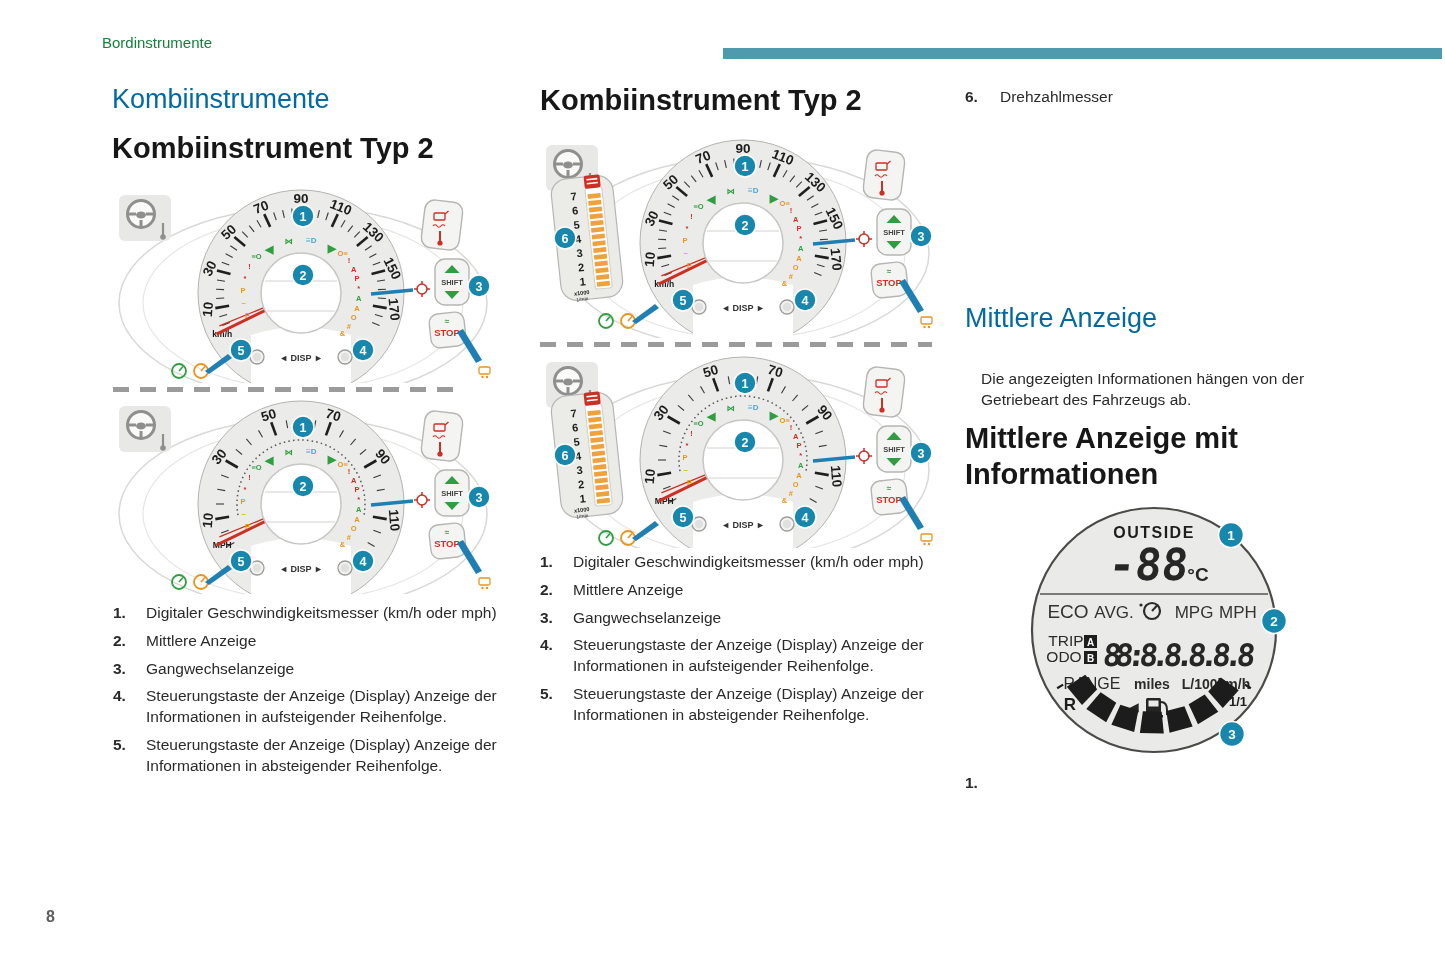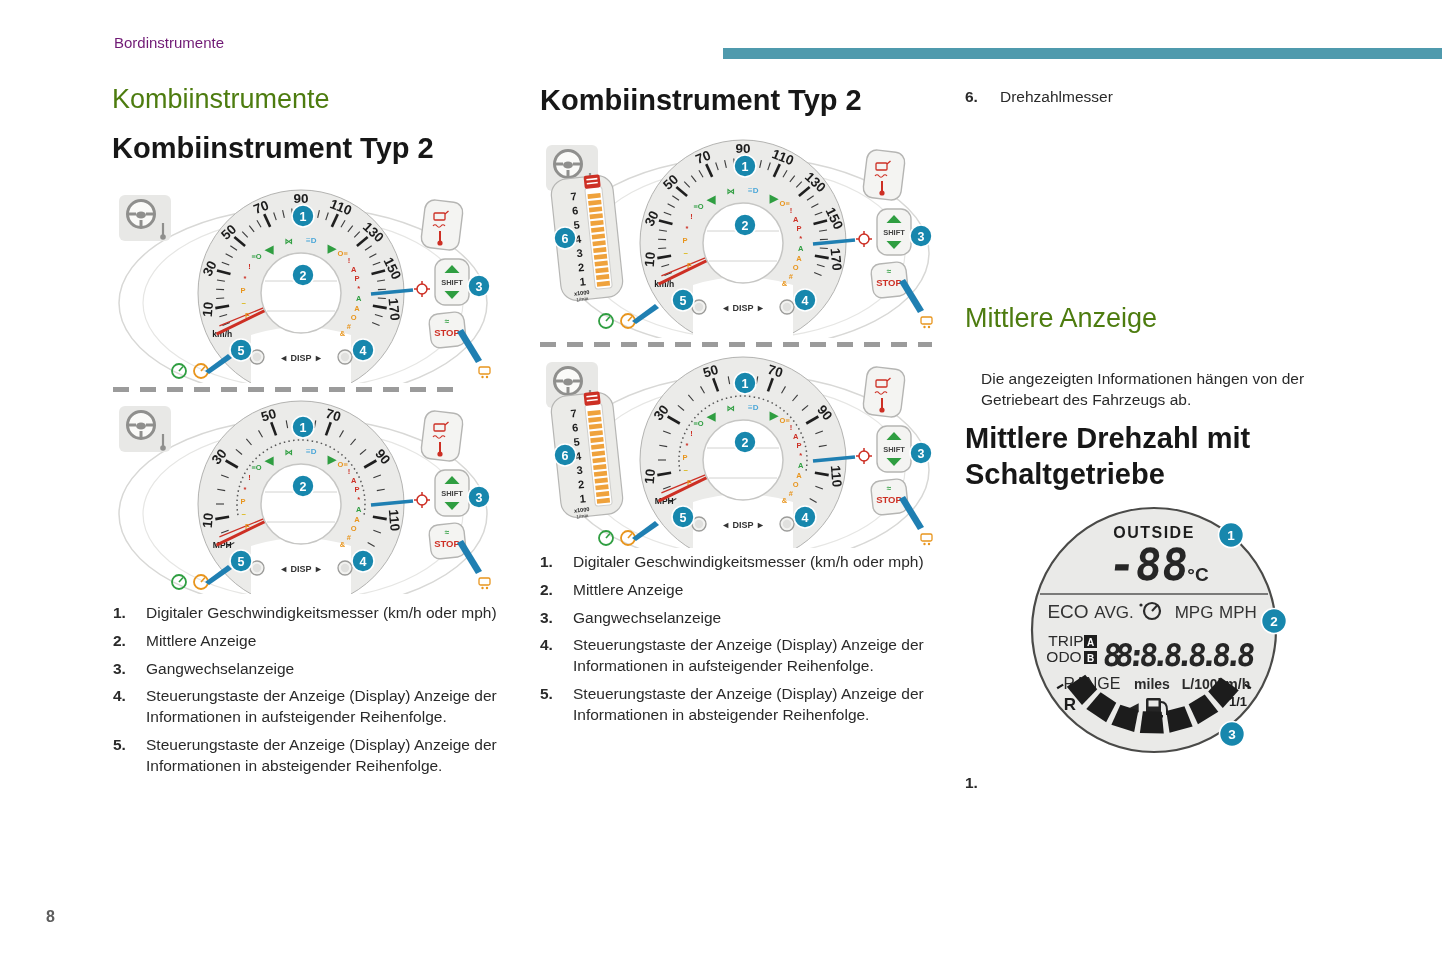--- a/index.html
+++ b/index.html
@@ -1,20 +1,20 @@
 <!DOCTYPE html>
 <html><head>
 <meta charset="utf-8">
 <style>
   html,body{margin:0;padding:0;background:#fff;}
   .page{position:relative;width:1445px;height:964px;background:#ffffff;overflow:hidden;
         font-family:"Liberation Sans",sans-serif;color:#1c1c1c;}
-  .breadcrumb{position:absolute;left:114px;top:34px;font-size:15px;color:#701a75;}
+  .breadcrumb{position:absolute;left:102px;top:34px;font-size:15px;color:#15803d;}
   .accent-bar{position:absolute;left:723px;top:48px;width:719px;height:11px;background:#4f9aad;}
-  .h-gray{position:absolute;margin:0;font-size:27px;font-weight:normal;color:#4d7c0f;}
+  .h-gray{position:absolute;margin:0;font-size:27px;font-weight:normal;color:#0369a1;}
   .h-bold{position:absolute;margin:0;font-size:29px;font-weight:bold;color:#171717;}
   #t1-section{left:112px;top:84px;}
   #t1-head{left:112px;top:132px;}
   #t2-head{left:540px;top:84px;}
   #mittlere-head{left:965px;top:303px;}
   #schalt-head{left:965px;top:420px;width:340px;line-height:1.25;}
   .cluster-svg{position:absolute;}
   #cl1{left:113px;top:183px;}
   #cl2{left:113px;top:394px;}
   #cl3{left:540px;top:133px;}
@@ -677,21 +677,21 @@
       </li>
   </ol>
 
   <div class="numbered" id="item6">
     <span class="num">6.</span>
     <span class="txt"><span class="title">Drehzahlmesser</span></span>
   </div>
 
   <h1 class="h-gray" id="mittlere-head">Mittlere Anzeige</h1>
   <p id="mittlere-body">Die angezeigten Informationen hängen von der Getriebeart des Fahrzeugs ab.</p>
-  <h2 class="h-bold" id="schalt-head">Mittlere Drehzahl mit Schaltgetriebe</h2>
+  <h2 class="h-bold" id="schalt-head">Mittlere Anzeige mit Informationen</h2>
 
   <svg id="display-svg" width="258" height="272" viewBox="0 0 258 272">
       <circle cx="126" cy="136" r="122" fill="#eaeae8" stroke="#4a4a48" stroke-width="2.2"></circle>
       <text x="126" y="44" font-size="16" text-anchor="middle" fill="#1d1d1d" font-weight="bold" font-family="&quot;Liberation Sans&quot;,sans-serif" letter-spacing="1.5">OUTSIDE</text>
       <g transform="skewX(-6)">
         <text x="128" y="86" font-size="44" text-anchor="middle" fill="#262626" font-weight="bold" font-family="&quot;DejaVu Sans Mono&quot;,monospace">-88</text>
       </g>
       <text x="170" y="87" font-size="19" text-anchor="middle" fill="#262626" font-weight="bold" font-family="&quot;Liberation Sans&quot;,sans-serif">°C</text>
       <line x1="12" y1="100" x2="240" y2="100" stroke="#555" stroke-width="1.6"></line>
       <text x="40" y="124" font-size="19" text-anchor="middle" fill="#333" font-weight="normal" font-family="&quot;Liberation Sans&quot;,sans-serif">ECO</text>

